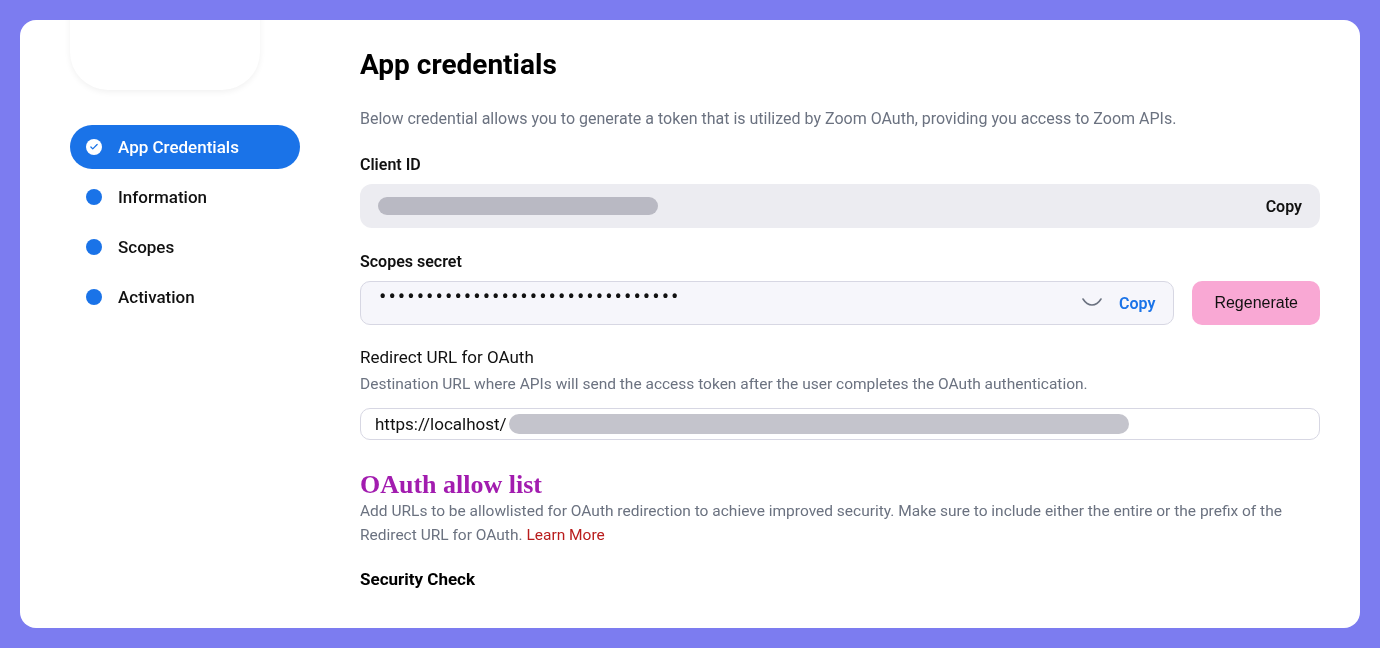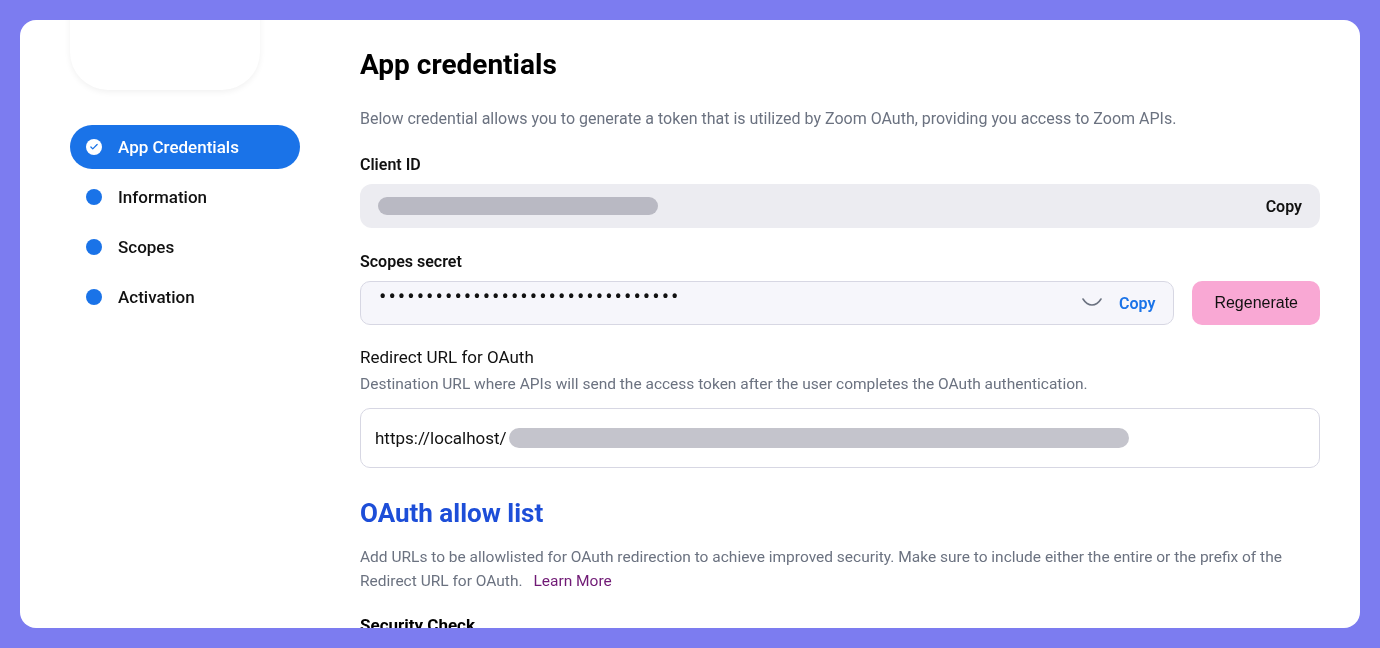--- a/index.html
+++ b/index.html
@@ -182,21 +182,21 @@
       color: #111;
       margin-bottom: 6px;
     }
     .section-desc {
       font-size: 15.5px;
       color: #6b7280;
       margin-bottom: 12px;
       line-height: 1.5;
     }
     .redirect-box {
-      height: 60px;
+      height: 32px;
       border: 1px solid #d7d7e3;
       border-radius: 10px;
       display: flex;
       align-items: center;
       padding: 0 14px;
       margin-bottom: 30px;
     }
     .redirect-text {
       font-size: 17px;
       color: #111;
@@ -206,28 +206,27 @@
       flex: 1;
       height: 20px;
       background-color: #c4c4cc;
       border-radius: 10px;
       margin-left: 2px;
       max-width: 620px;
     }
     h2.oauth-title {
       font-size: 26px;
       font-weight: 700;
-      color: #1d4ed8;
-      margin-bottom: 18px;
+      color: #a21caf;
+      font-family: Liberation Serif, serif;
     }
     .learn-more-link {
-      color: #701a75;
+      color: #b91c1c;
       text-decoration: none;
       cursor: pointer;
-      margin-left: 7px;
     }
     .security-check {
       font-size: 17px;
       font-weight: 700;
       color: #000000;
       margin-top: 22px;
     }
   </style>
 </head>
 <body>

